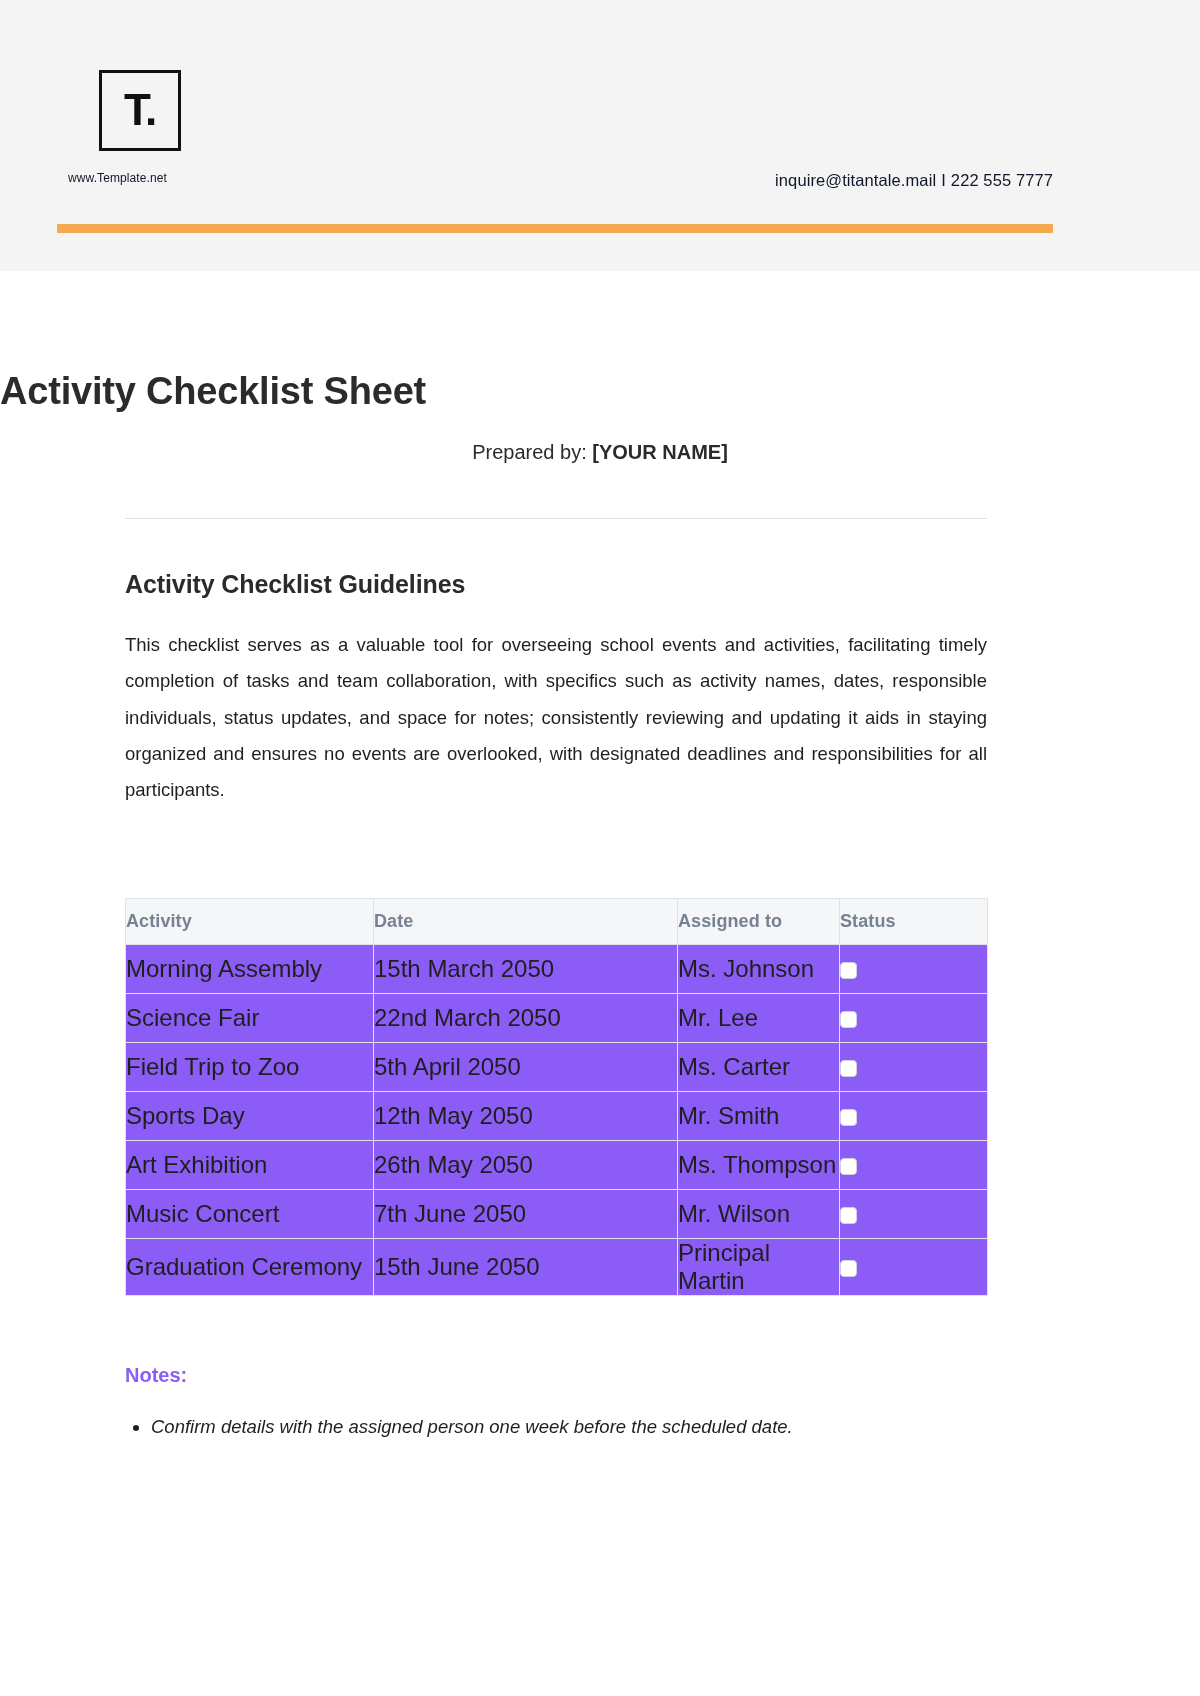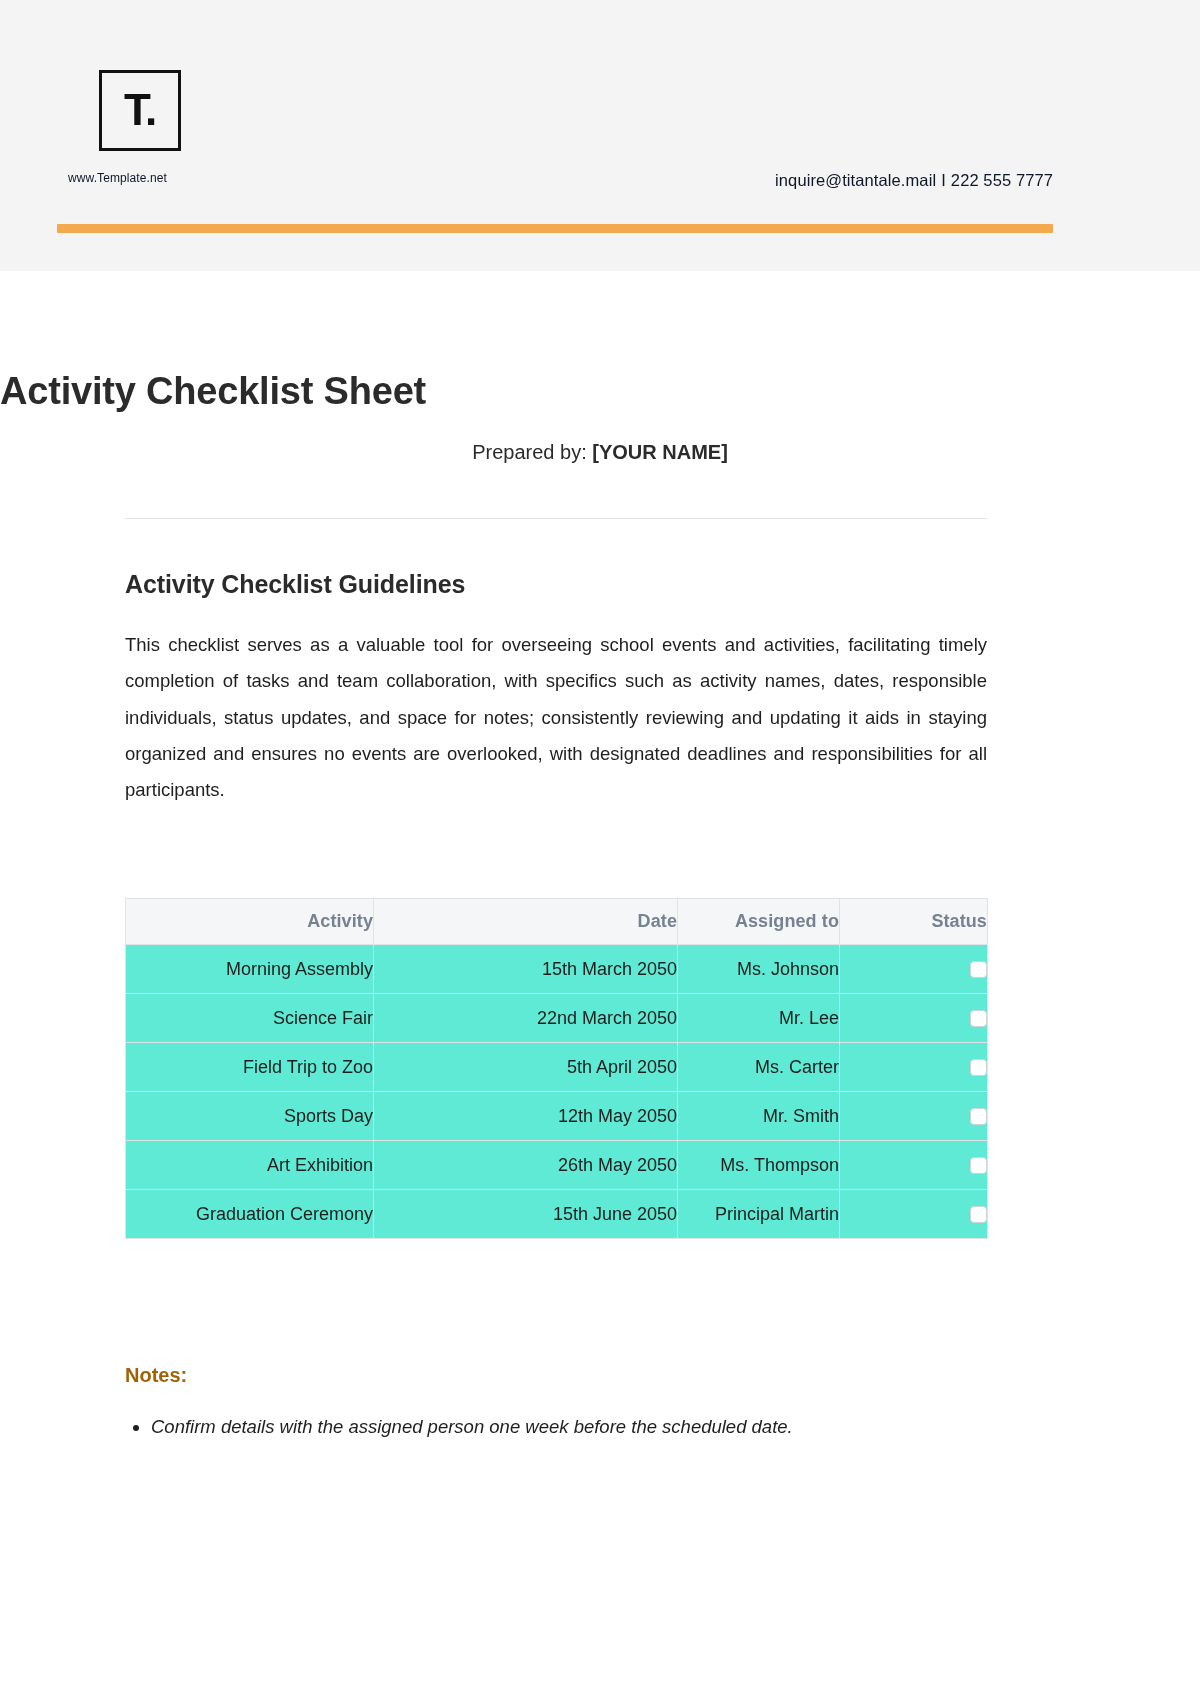--- a/index.html
+++ b/index.html
@@ -158,36 +158,36 @@
     position: absolute;
     left: 125px;
     top: 898px;
     width: 862px;
     border-collapse: collapse;
     table-layout: fixed;
   }
   .checklist-table th,
   .checklist-table td {
     border: 1px solid #dfe2e6;
-    text-align: right;
+    text-align: left;
     vertical-align: middle;
     padding: 0;
   }
   .checklist-table thead th {
     background: #f5f6f8;
     height: 45px;
     font-size: 18px;
     font-weight: bold;
     color: #768192;
     letter-spacing: 0.1px;
   }
   .checklist-table tbody td {
-    background: #5eead4;
+    background: #8b5cf6;
     height: 48px;
-    font-size: 18px;
+    font-size: 24px;
     font-weight: normal;
     color: #1f1f1f;
   }
   .col-activity  { width: 248px; }
   .col-date      { width: 304px; }
   .col-assigned  { width: 162px; }
   .col-status    { width: 148px; }
 
   .checkbox {
     display: inline-block;
@@ -200,21 +200,21 @@
     vertical-align: middle;
   }
 
   
   .notes-heading {
     position: absolute;
     left: 125px;
     top: 1364px;
     font-size: 20px;
     font-weight: bold;
-    color: #a16207;
+    color: #8b5cf6;
   }
 
   .notes-list {
     position: absolute;
     left: 125px;
     top: 1412px;
     width: 862px;
     margin: 0;
     padding: 0 0 0 26px;
     list-style: disc;
@@ -298,20 +298,26 @@
         <td>Mr. Smith</td>
         <td><span class="checkbox"></span></td>
       </tr>
       <tr>
         <td>Art Exhibition</td>
         <td>26th May 2050</td>
         <td>Ms. Thompson</td>
         <td><span class="checkbox"></span></td>
       </tr>
       <tr>
+        <td>Music Concert</td>
+        <td>7th June 2050</td>
+        <td>Mr. Wilson</td>
+        <td><span class="checkbox"></span></td>
+      </tr>
+      <tr>
         <td>Graduation Ceremony</td>
         <td>15th June 2050</td>
         <td>Principal Martin</td>
         <td><span class="checkbox"></span></td>
       </tr>
     </tbody>
   </table>
 
   <div class="notes-heading">Notes:</div>
   <ul class="notes-list">

